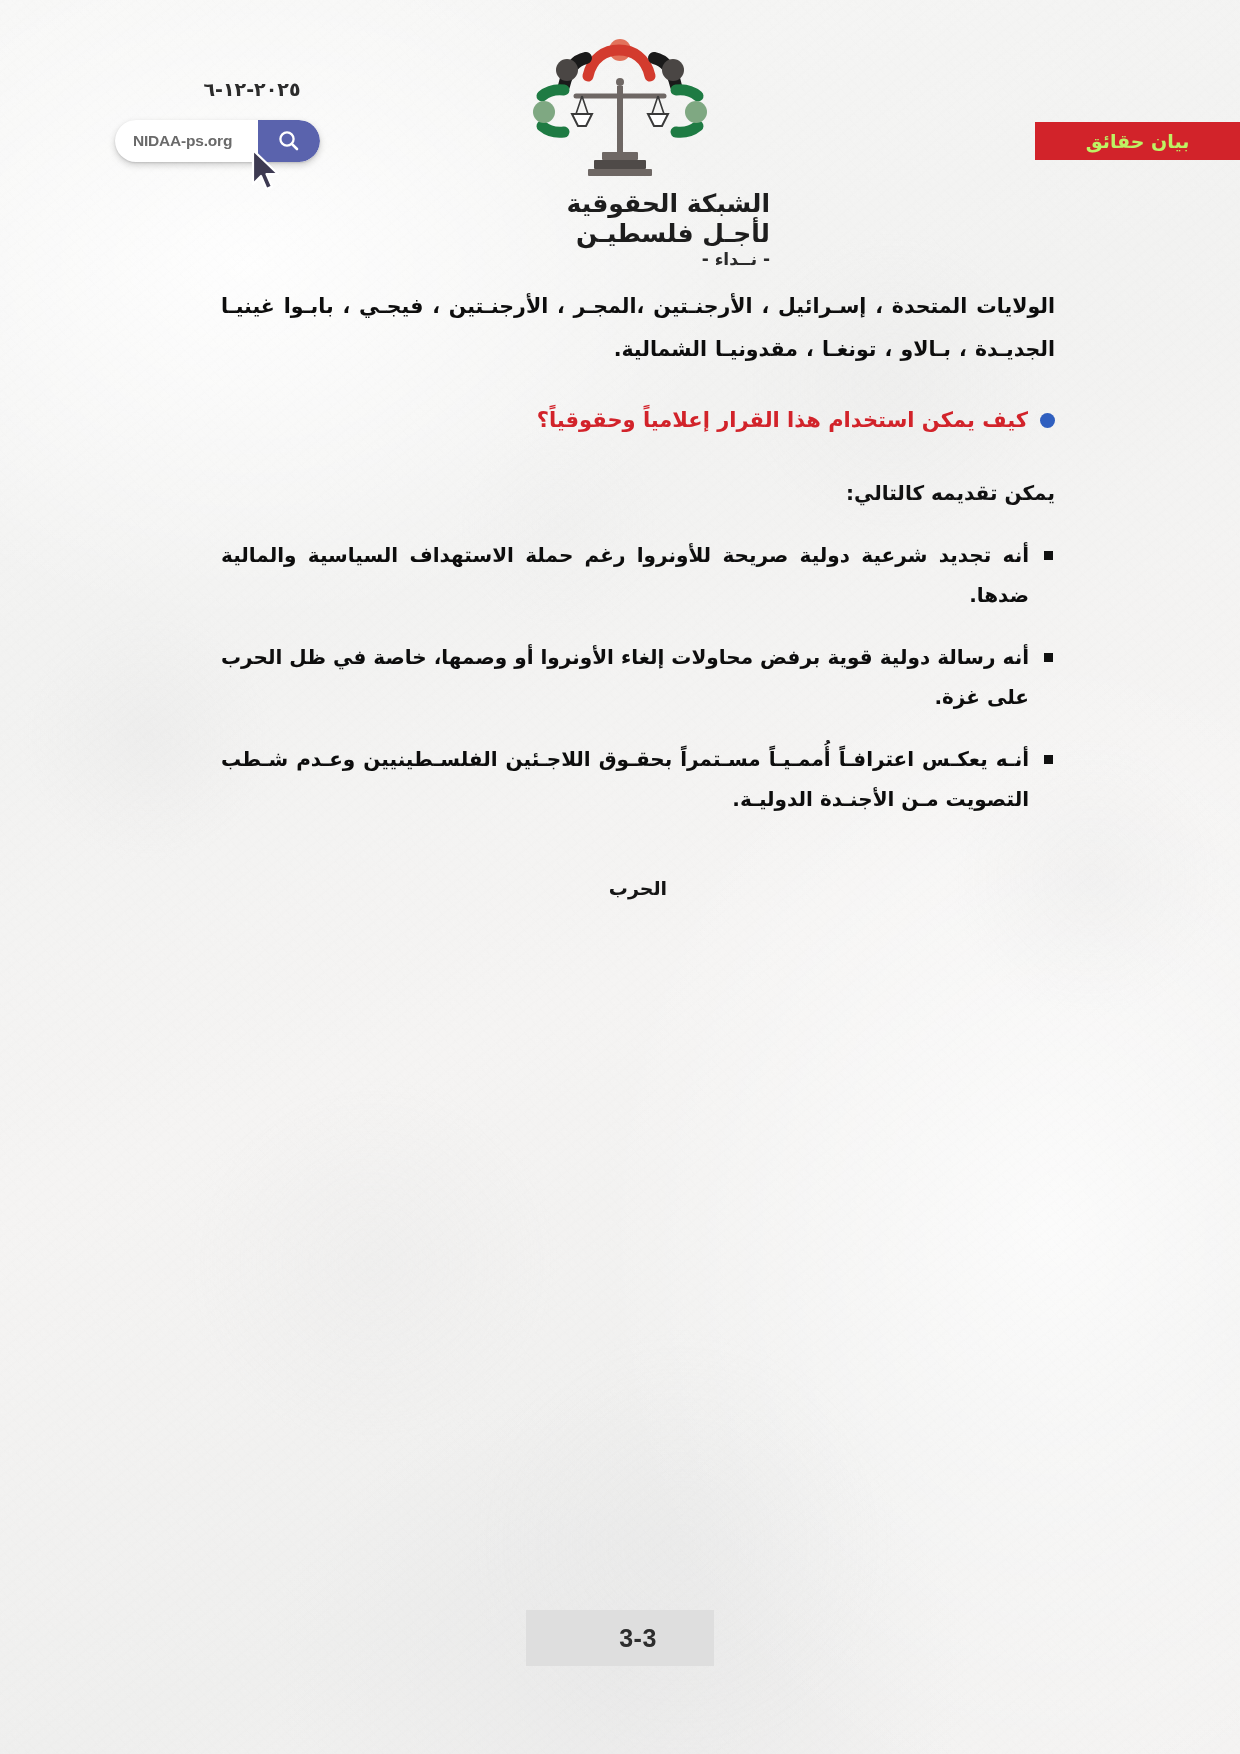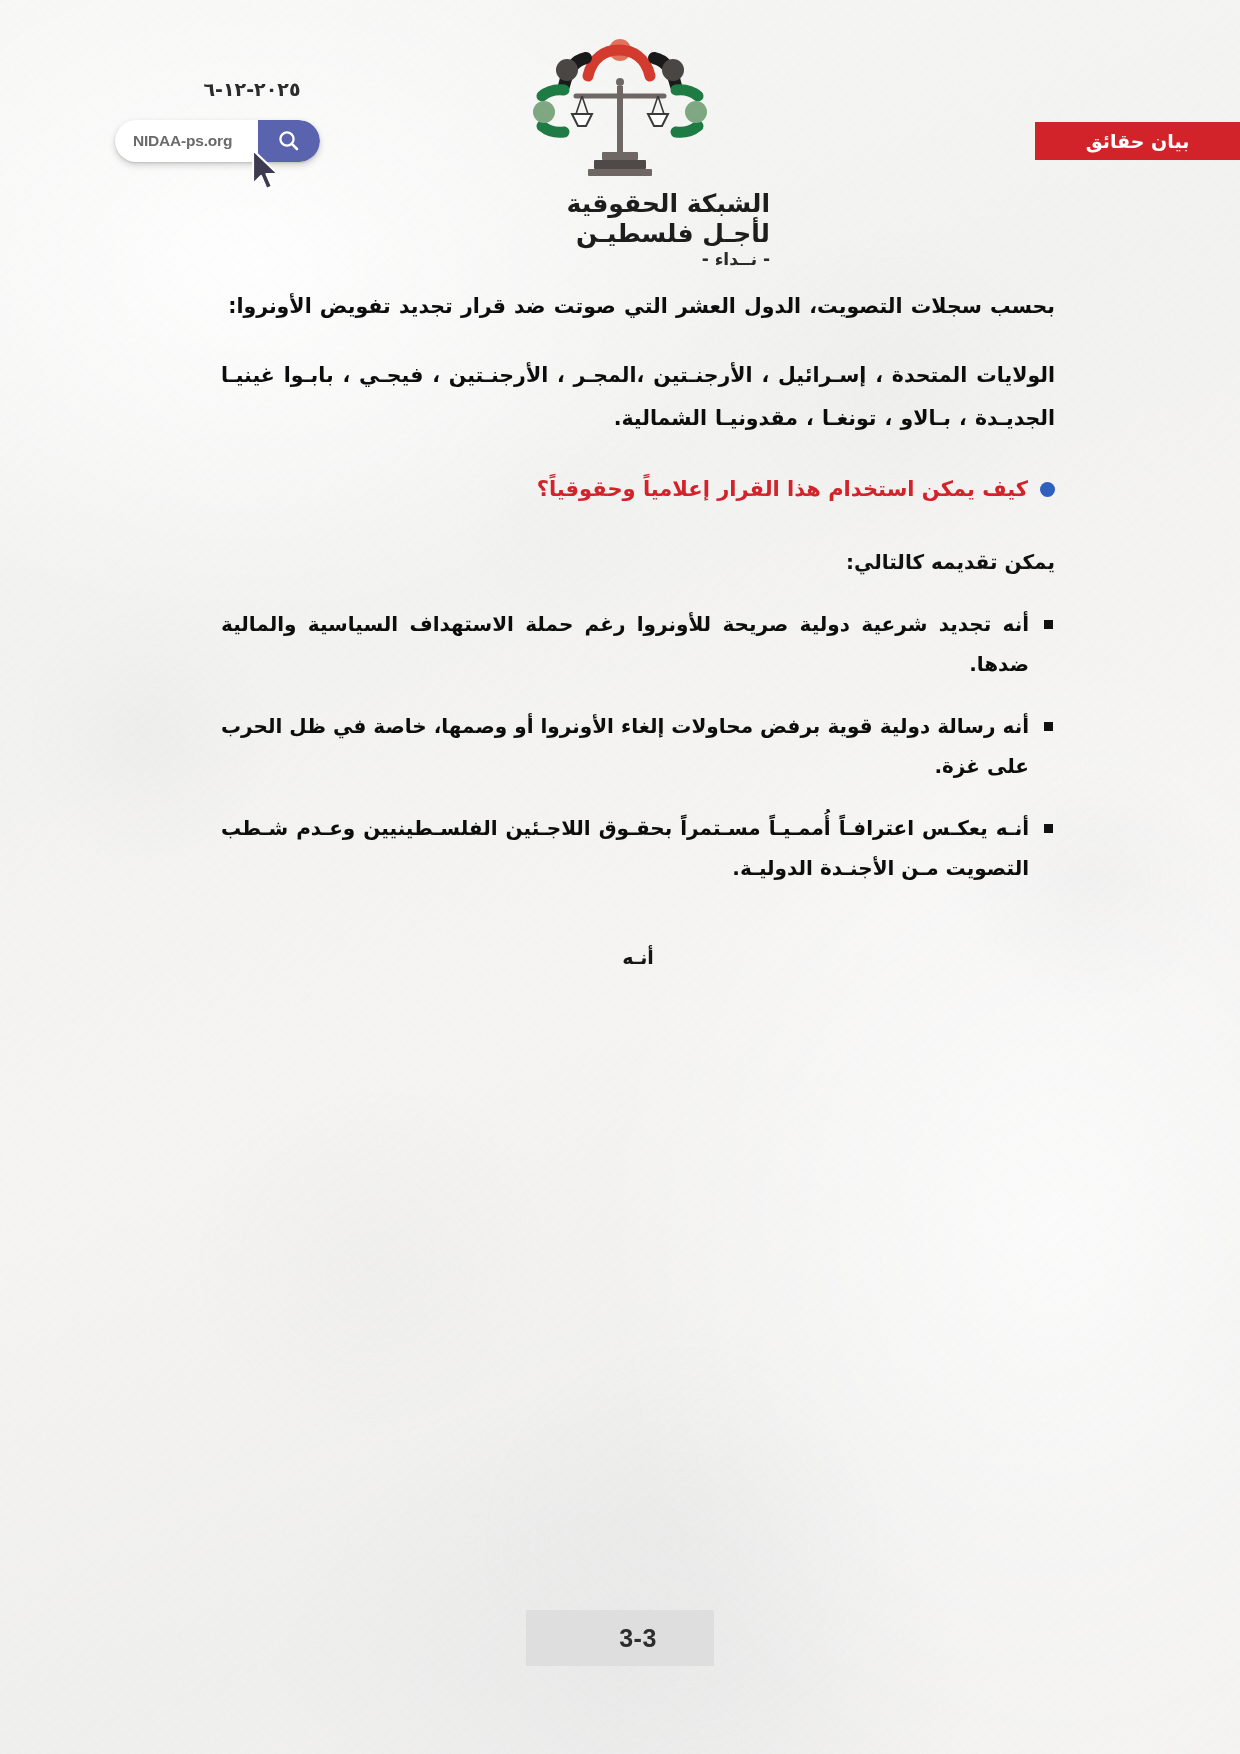--- a/index.html
+++ b/index.html
@@ -148,21 +148,21 @@
     min-width: 205px;
     height: 38px;
     background: #d2232a;
     display: flex;
     align-items: center;
     justify-content: center;
     padding: 0 26px;
     box-sizing: border-box;
   }
   .badge span {
-    color: #ffffff;
+    color: #bef264;
     font-size: 19px;
     font-weight: 700;
     font-family: "DejaVu Sans", sans-serif;
     direction: rtl;
     letter-spacing: 0.3px;
   }
 
   
   .content {
     position: absolute;
@@ -345,37 +345,36 @@
       </div>
     </div>
 
     <div class="badge">
       <span>بيان حقائق</span>
     </div>
   </div>
 
   <div class="content layer">
 
-    <p class="para">بحسب سجلات التصويت، الدول العشر التي صوتت ضد قرار تجديد تفويض الأونروا:</p>
 
     <p class="para countries">الولايات المتحدة ، إسـرائيل ، الأرجنـتين ،المجـر ، الأرجنـتين ، فيجـي ، بابـوا غينيـا الجديـدة ، بـالاو ، تونغـا ، مقدونيـا الشمالية.</p>
 
     <div class="qheading">
       <span class="qdot"></span>
       <span class="qtext">كيف يمكن استخدام هذا القرار إعلامياً وحقوقياً؟</span>
     </div>
 
     <p class="lead">يمكن تقديمه كالتالي:</p>
 
     <ul class="bullets">
       <li>أنه تجديد شرعية دولية صريحة للأونروا رغم حملة الاستهداف السياسية والمالية ضدها.</li>
       <li>أنه رسالة دولية قوية برفض محاولات إلغاء الأونروا أو وصمها، خاصة في ظل الحرب على غزة.</li>
       <li>أنـه يعكـس اعترافـاً أُممـيـاً مسـتمراً بحقـوق اللاجـئين الفلسـطينيين وعـدم شـطب التصويت مـن الأجنـدة الدوليـة.</li>
     </ul>
 
-    <div class="endmark">أنـه</div>
+    <div class="endmark">الحرب</div>
   </div>
 
   <div class="footer layer">
     <span>3-3</span>
   </div>
 
 </div>
 
 </body></html>

